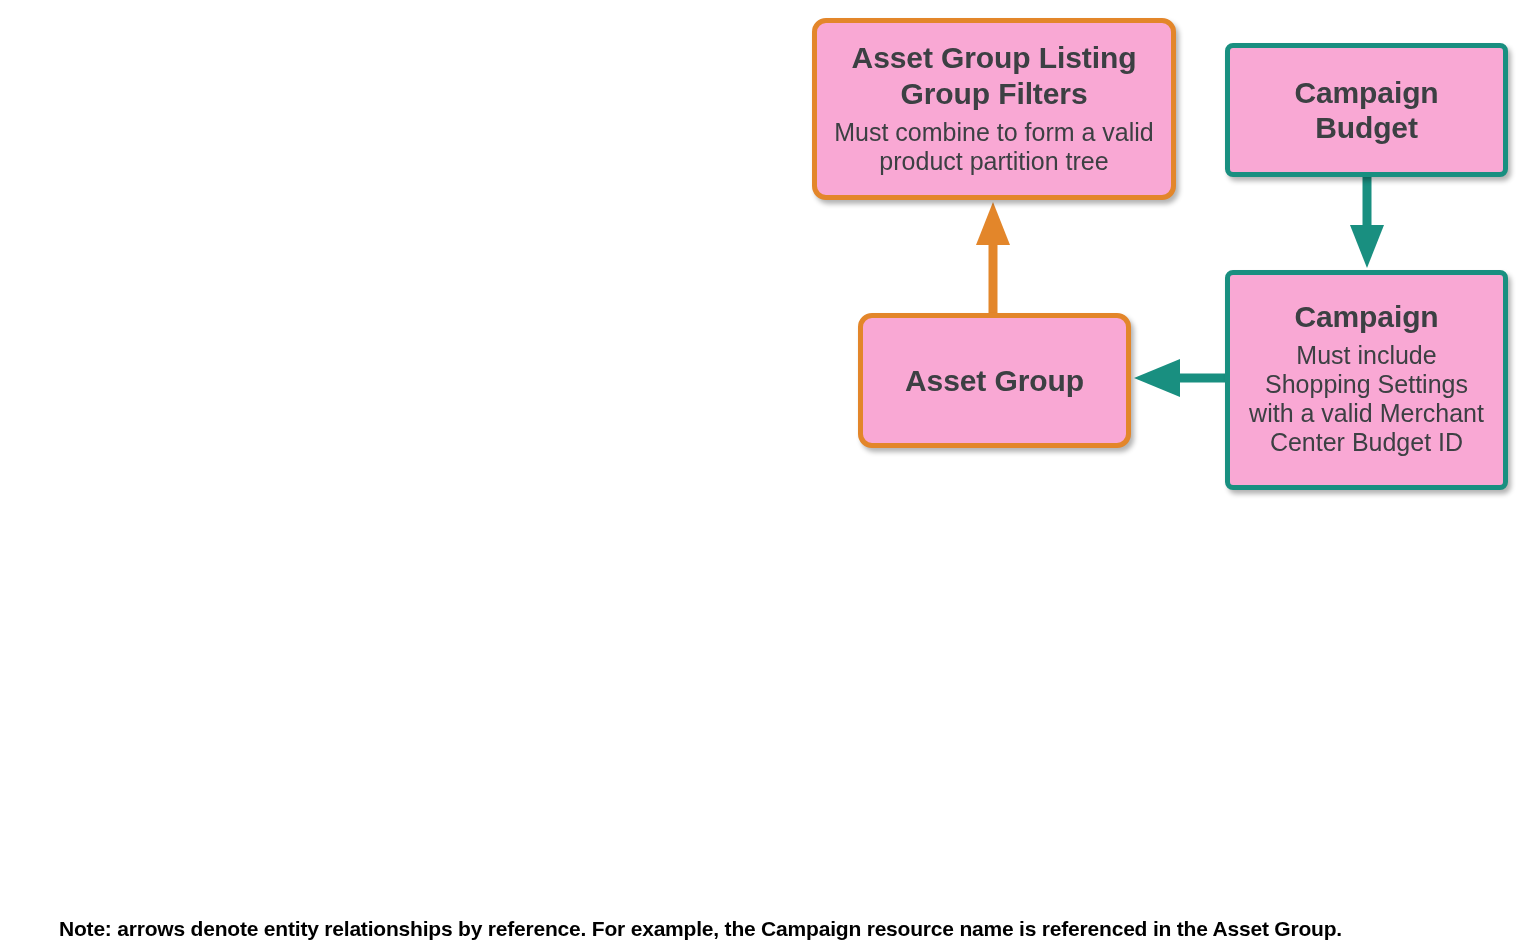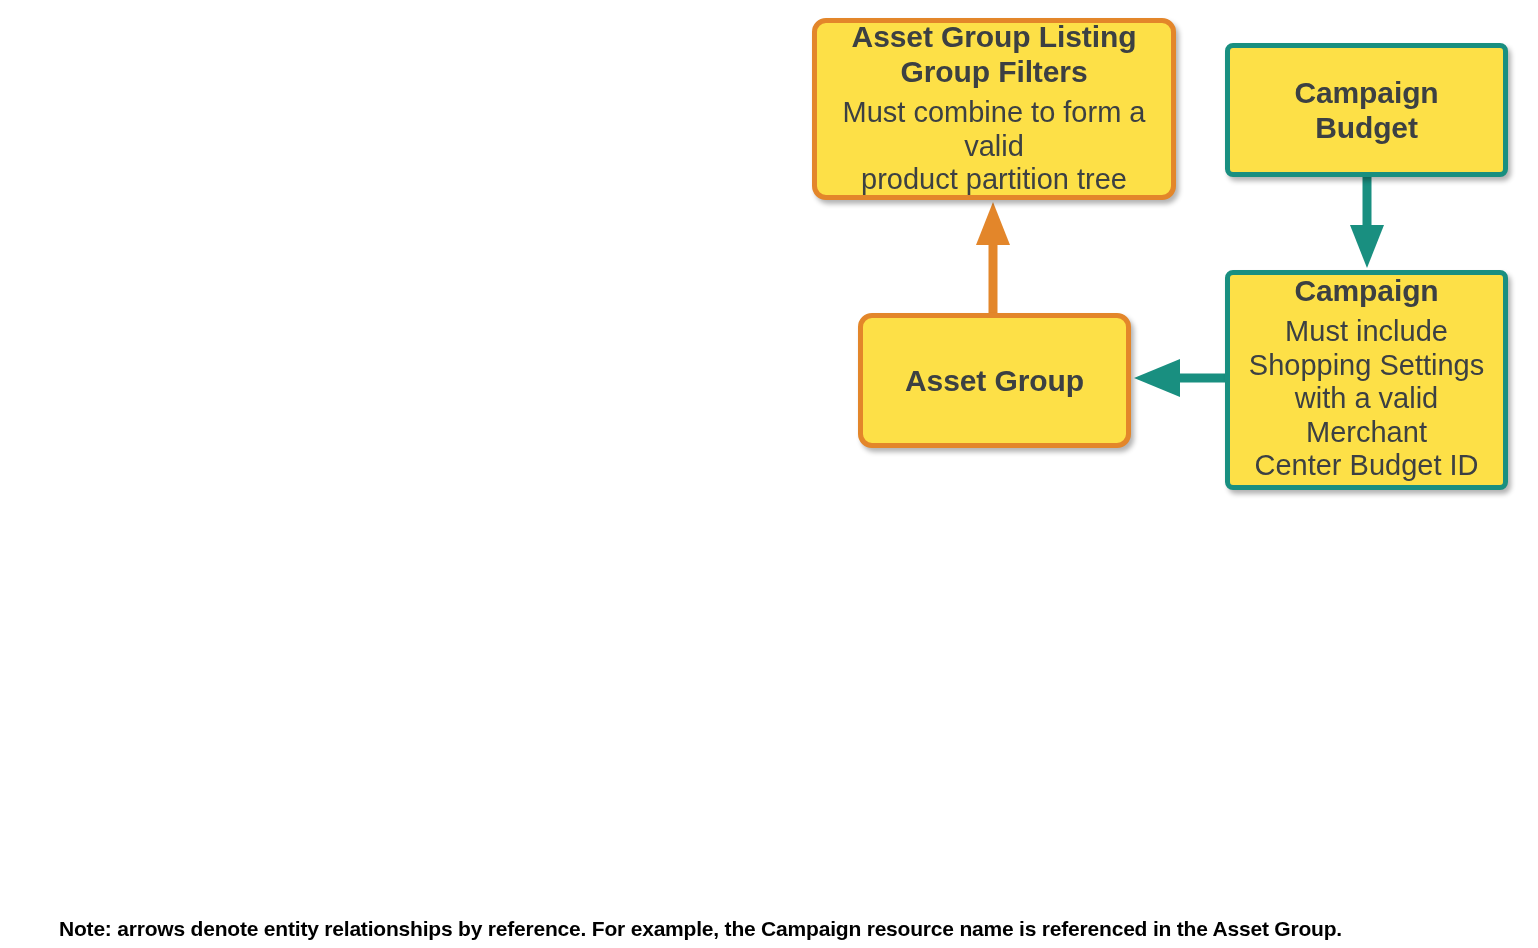--- a/index.html
+++ b/index.html
@@ -21,21 +21,21 @@
     left: 0;
     top: 0;
     width: 1538px;
     height: 948px;
   }
 
   
   .node {
     position: absolute;
     box-sizing: border-box;
-    background: #fde047;
+    background: #f9a8d4;
     border-style: solid;
     border-width: 5px;
     border-radius: 14px;
     box-shadow: 3px 4px 5px rgba(0,0,0,0.30);
     display: flex;
     flex-direction: column;
     align-items: center;
     justify-content: center;
     text-align: center;
     z-index: 3;
@@ -45,21 +45,21 @@
 
   .node-title {
     font-size: 30px;
     font-weight: bold;
     color: #3c4043;
     line-height: 1.17;
     letter-spacing: -0.1px;
     white-space: pre-line;
   }
   .node-subtitle {
-    font-size: 29px;
+    font-size: 25px;
     font-weight: normal;
     color: #3c4043;
     line-height: 1.16;
     white-space: pre-line;
     margin-top: 7px;
   }
   .node-subtitle:empty { display: none; margin: 0; }
 
   
   #node-aglgf {

